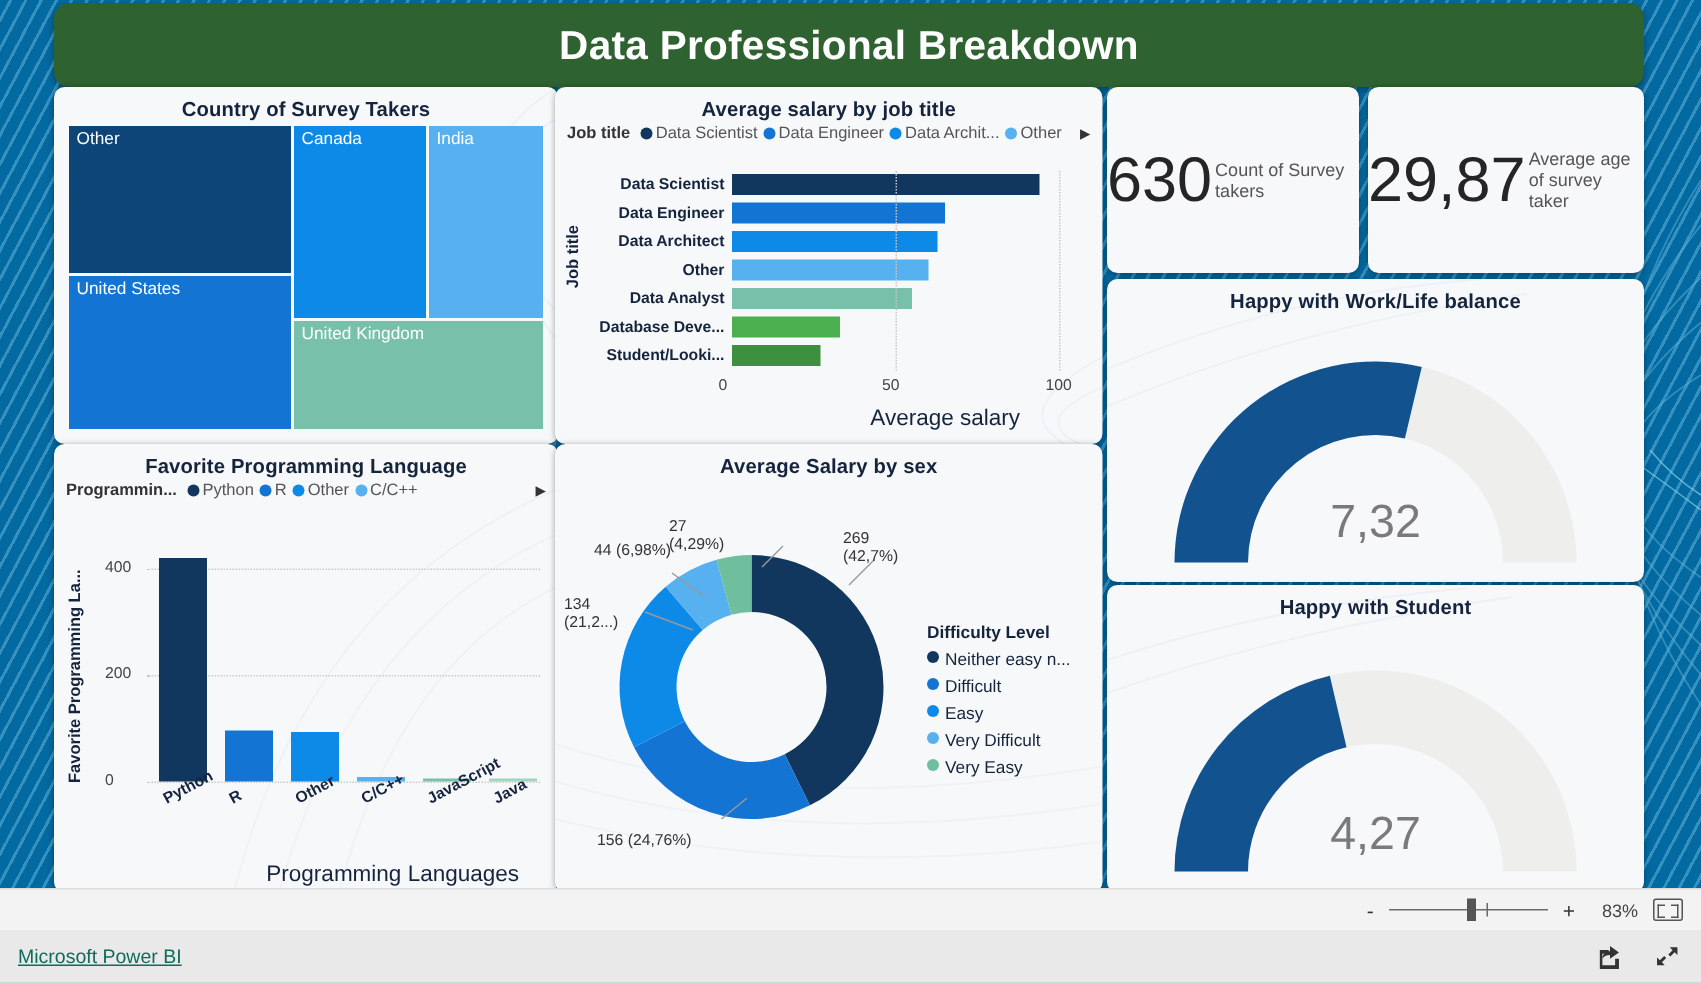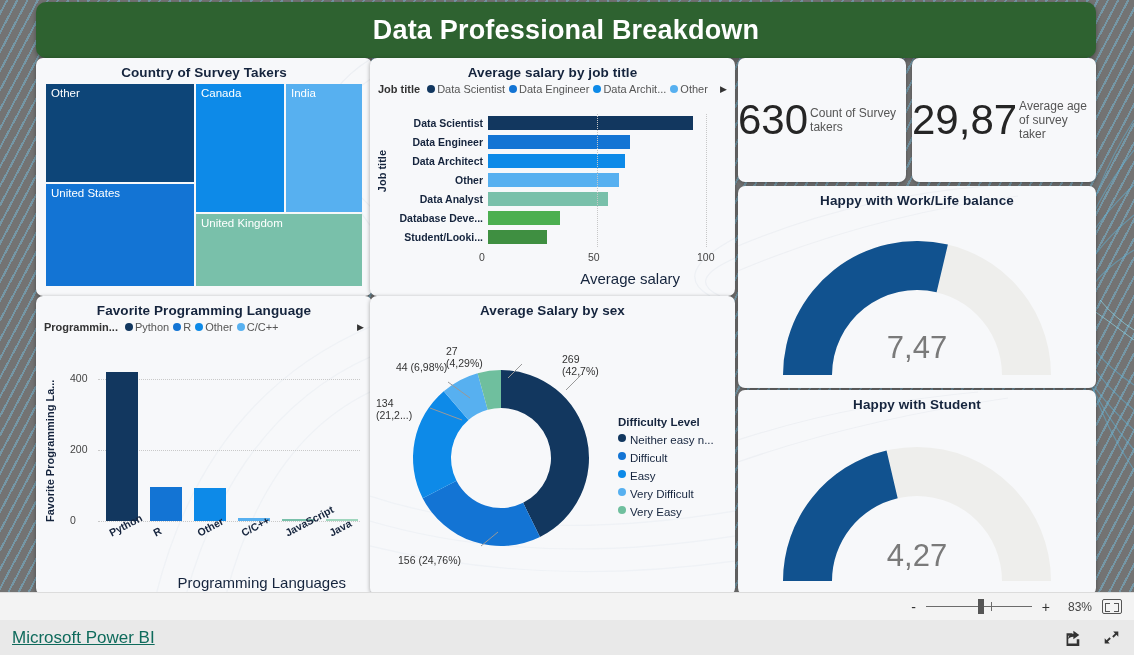--- a/index.html
+++ b/index.html
@@ -7,21 +7,21 @@
     width: 1134px; height: 655px;
     font-family: "Liberation Sans", sans-serif;
     overflow: hidden;
     background: #e9e9e9;
   }
 
   
   #report-canvas {
     position: absolute; left: 0; top: 0;
     width: 1134px; height: 620px;
-    background: #737373;
+    background: #0369a1;
     overflow: hidden;
   }
   .bg-stripes {
     position: absolute; inset: 0;
     background-image: repeating-linear-gradient(
       -62deg,
       rgba(120,200,235,0.00) 0px,
       rgba(120,200,235,0.00) 7px,
       rgba(120,200,235,0.42) 7px,
       rgba(120,200,235,0.42) 9px);
@@ -186,21 +186,21 @@
   .fit-btn::before { left: 2px; border-right: none; }
   .fit-btn::after { right: 2px; border-left: none; }
 
   
   #footer {
     position: absolute; left: 0; top: 620px; width: 1134px; height: 35px;
     background: #e9e9e9;
     display: flex; align-items: center;
   }
   #footer .brand {
-    margin-left: 12px; font-size: 17px; color: #0f6b5c;
+    margin-left: 12px; font-size: 13px; color: #0f6b5c;
     text-decoration: underline;
   }
   #footer .ficons {
     margin-left: auto; margin-right: 14px;
     display: flex; align-items: center; gap: 22px;
   }
 </style>
 </head>
 <body>
 
@@ -333,21 +333,21 @@
         <path d="M0 60 Q 120 10 250 0"></path>
           <path d="M0 85 Q 130 30 280 10"></path>
       </g>
     </svg>
     <div class="tile-title">Happy with Work/Life balance</div>
     <div class="gauge-wrap">
       <svg id="gauge1-svg" viewBox="0 0 358 170" style="position:absolute;left:0;top:12px;width:358px;height:170px;">
           <path d="M45 155.00000000000003 A134 134 0 0 1 312.99999933000004 154.98660000002232 L263.999999575 154.99150000001416 A85 85 0 0 0 94 155 Z" fill="#eeeeec"></path>
           <path d="M45 155.00000000000003 A134 134 0 0 1 209.8721831746631 24.604799528395034 L198.58310126751016 72.28662656651923 A85 85 0 0 0 94 155 Z" fill="#11528f"></path>
         </svg>
-      <div class="gauge-value" style="top:122px;">7,47</div>
+      <div class="gauge-value" style="top:122px;">7,32</div>
 
     </div>
   </div>
 
   <div class="tile" id="tile-gauge2">
     <svg class="tile-swirl" viewBox="0 0 358 205" preserveAspectRatio="none">
       <g fill="none" stroke="#e7eaef" stroke-width="1.2">
         <path d="M0 50 Q 110 14 240 2"></path>
           <path d="M0 72 Q 120 30 270 8"></path>
       </g>

